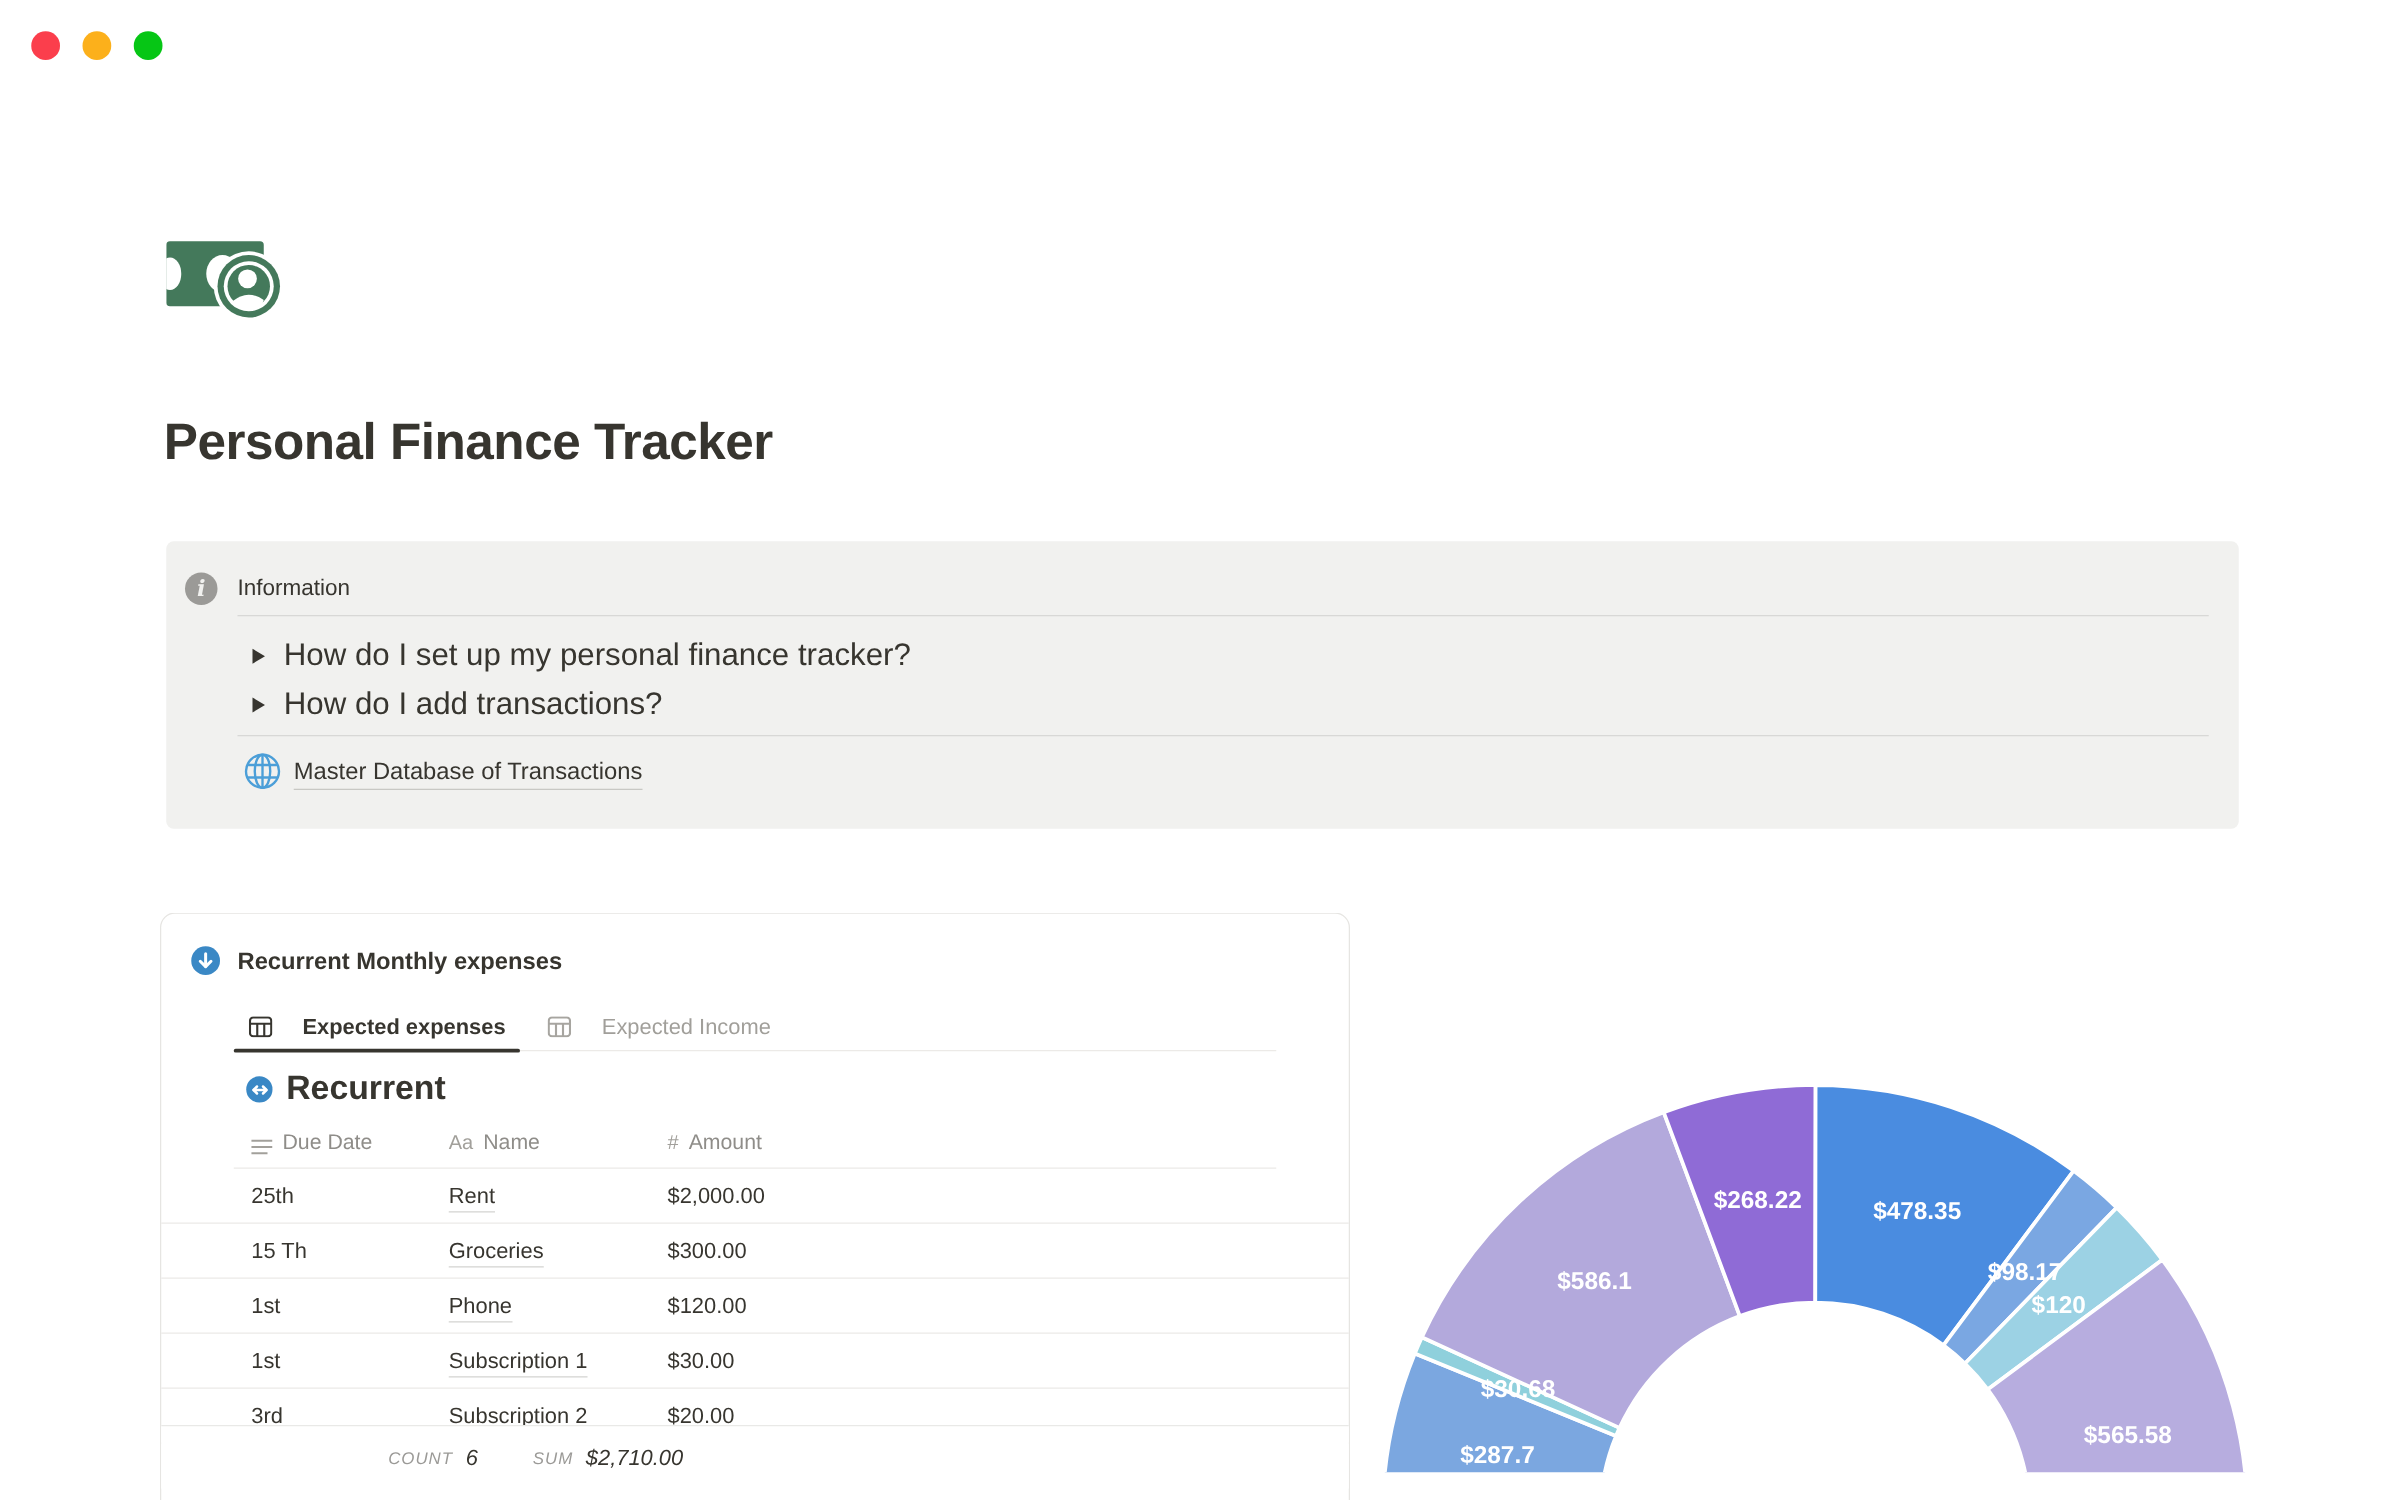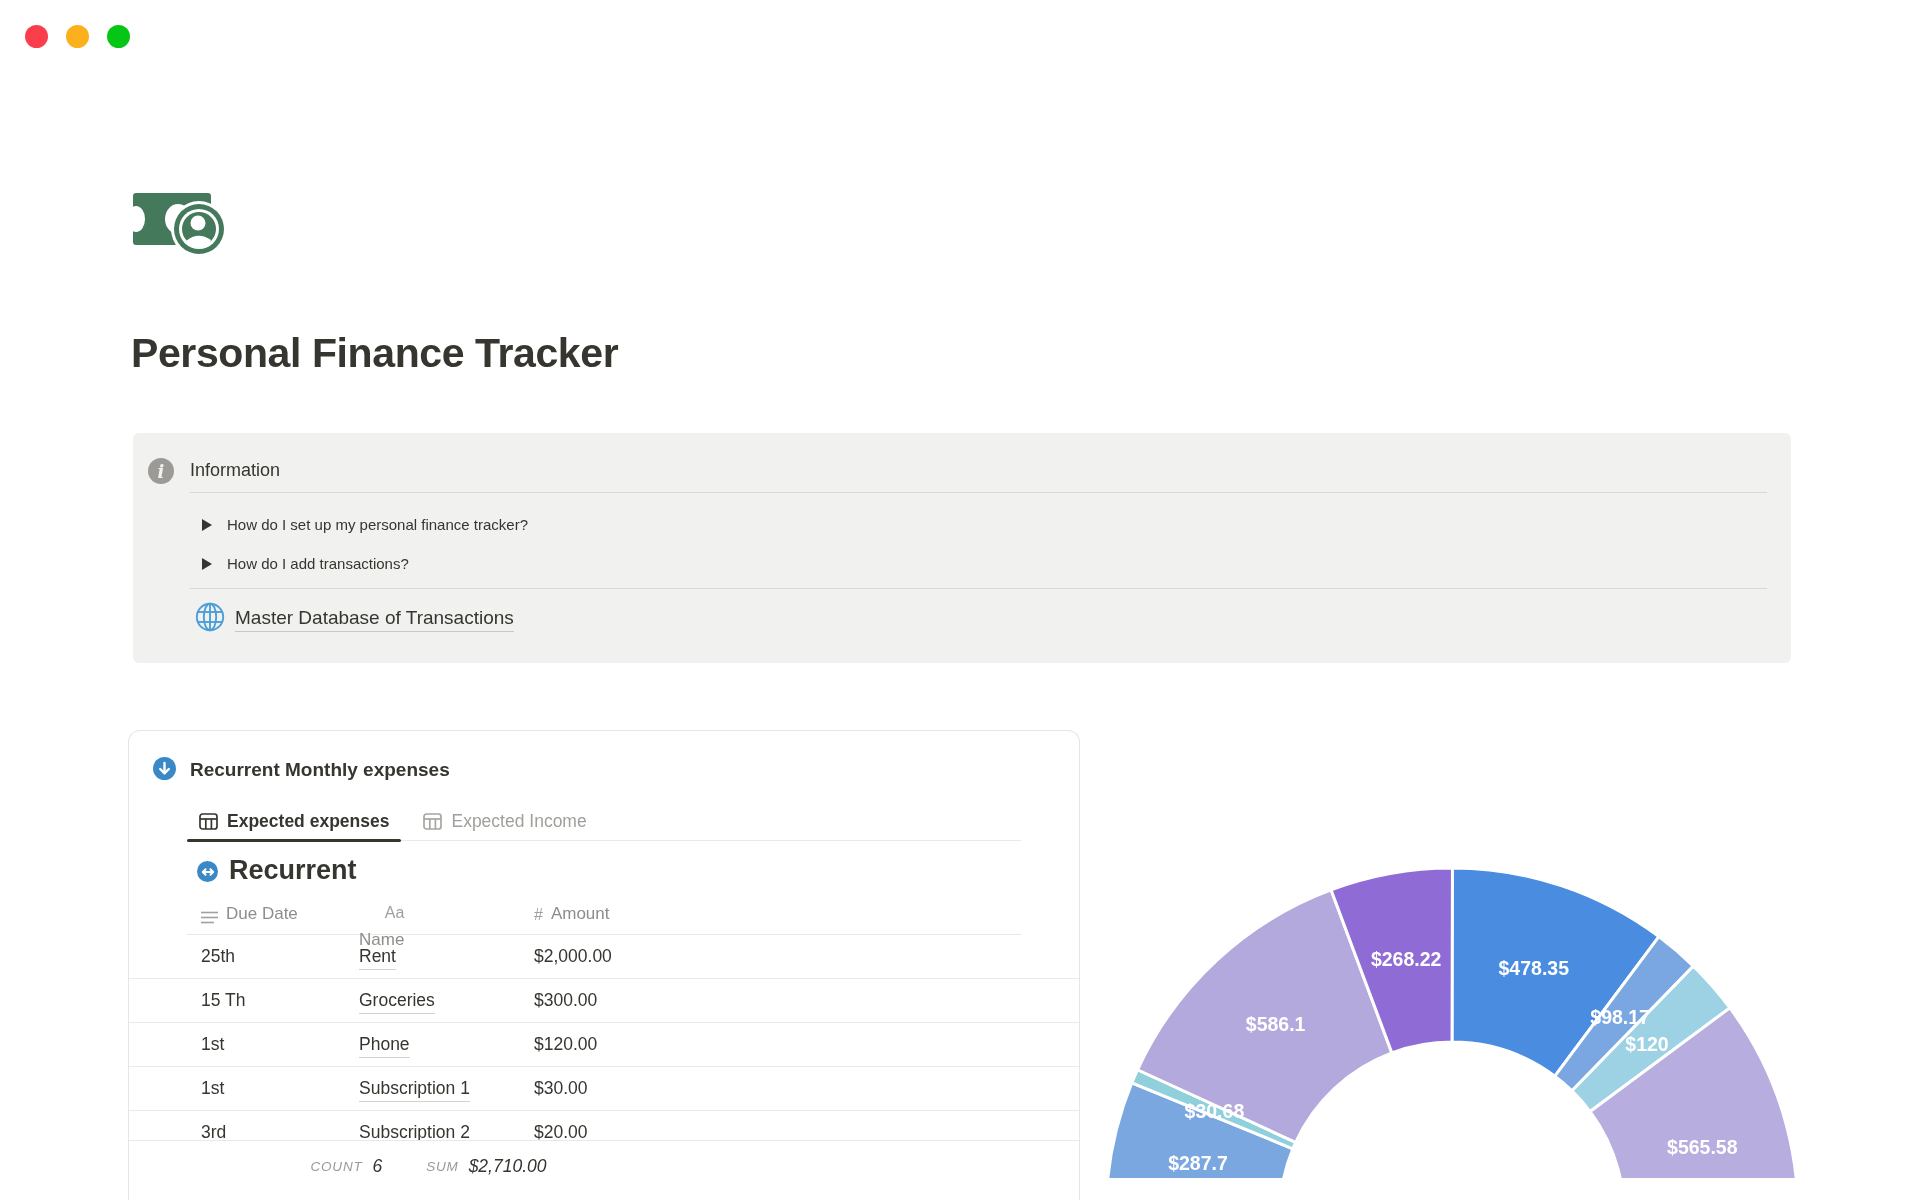--- a/index.html
+++ b/index.html
@@ -32,21 +32,21 @@
   .callout-title { position:absolute; left:57px; top:27px; font-size:18px; }
   .divider { position:absolute; height:1px; background:rgba(55,53,47,0.13); }
   .d1 { left:57px; width:1577px; top:59px; }
   .d2 { left:57px; width:1577px; top:155px; }
   .toggles { position:absolute; left:69px; top:72px; }
   .toggle-row { height:39px; display:flex; align-items:center; gap:15px; cursor:pointer; }
   .tri {
     width:0; height:0; border-left:10px solid #37352f;
     border-top:6px solid transparent; border-bottom:6px solid transparent;
   }
-  .toggle-label { font-size:15px; }
+  .toggle-label { font-size:25px; }
   .db-link { position:absolute; left:61px; top:168px; display:flex; align-items:center; gap:9px; cursor:pointer; }
   .db-link-label {
     font-size:19px; font-weight:500; padding-bottom:2px;
     border-bottom:1.5px solid rgba(55,53,47,0.22);
   }
 
   
   .card {
     position:absolute; left:128px; top:730px; width:914px; height:470px;
     border:1px solid #e6e5e2; border-bottom:none; border-radius:12px 12px 0 0; background:#fff;padding-left:36px;
@@ -55,38 +55,38 @@
     border-radius:50%; background:#3a88c5; display:flex; align-items:center; justify-content:center;
   }
   .card-head-icon { position:absolute; left:24px; top:26px; width:23px; height:23px; }
   .card-title { position:absolute; left:61px; top:28px; font-size:19px; font-weight:700; }
 
   .tabbar {
     position:absolute; left:58px; top:71px; width:834px; height:38px;
     border-bottom:1px solid #eceae7; display:flex; align-items:stretch;
   }
   .tab {
-    position:relative; display:flex; align-items:center; gap:9px; padding:0 12px;
+    position:relative; display:flex; align-items:center; gap:24px; padding:0 12px;
     font-size:17.5px; color:#a19f9a; cursor:pointer; white-space:nowrap;
   }
   .tab + .tab { margin-left:10px; }
   .tab.active { color:#37352f; font-weight:600; }
   .tab.active::after {
     content:""; position:absolute; left:0; right:0; bottom:-2px; height:3px;
     background:#37352f; border-radius:2px;
   }
   .tab svg { flex:0 0 auto; }
 
   .db-heading-icon { position:absolute; left:68px; top:130px; width:21px; height:21px; }
   .db-heading { position:absolute; left:100px; top:124px; font-size:27px; font-weight:700; cursor:pointer; }
 
   .tbl { position:absolute; left:0; top:165px; width:100%; }
   .tbl-header { position:relative; height:38px; color:#8f8d89; font-size:17px; }
   .hcell { position:absolute; top:8px; display:flex; align-items:flex-end; gap:8px; }
-  .h-due { left:72px; } .h-name { left:230px;flex-direction:column; } .h-amount { left:405px; }
+  .h-due { left:72px; } .h-name { left:230px; } .h-amount { left:405px; }
   .hicon { color:#a2a09b; display:flex; align-items:center; }
   .hicon-text { font-size:16px; color:#a2a09b; }
   .tbl-divider { margin-left:58px; width:834px; height:1px; background:#eceae8; }
   .trow { position:relative; height:43px; font-size:17.5px; border-bottom:1px solid #eceae8; }
   .cell { position:absolute; top:11px; }
   .c-due { left:72px; }
   .c-name { left:230px; font-weight:500; padding-bottom:2px; border-bottom:1.5px solid rgba(55,53,47,0.22); cursor:pointer; }
   .c-amount { left:405px; width:158px; }
 
   .calc-row {

